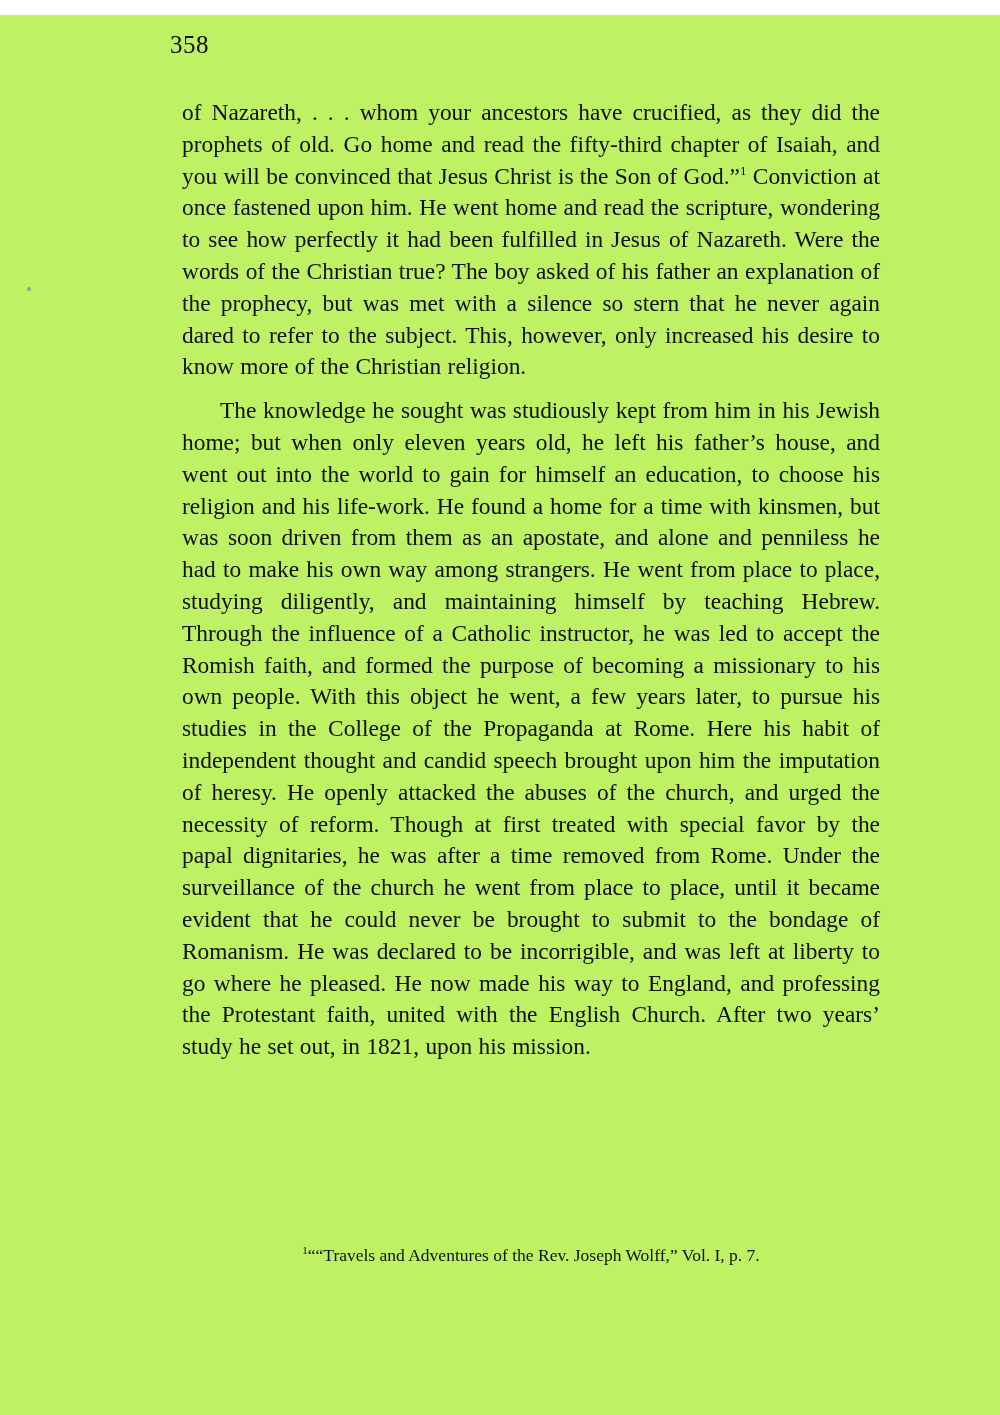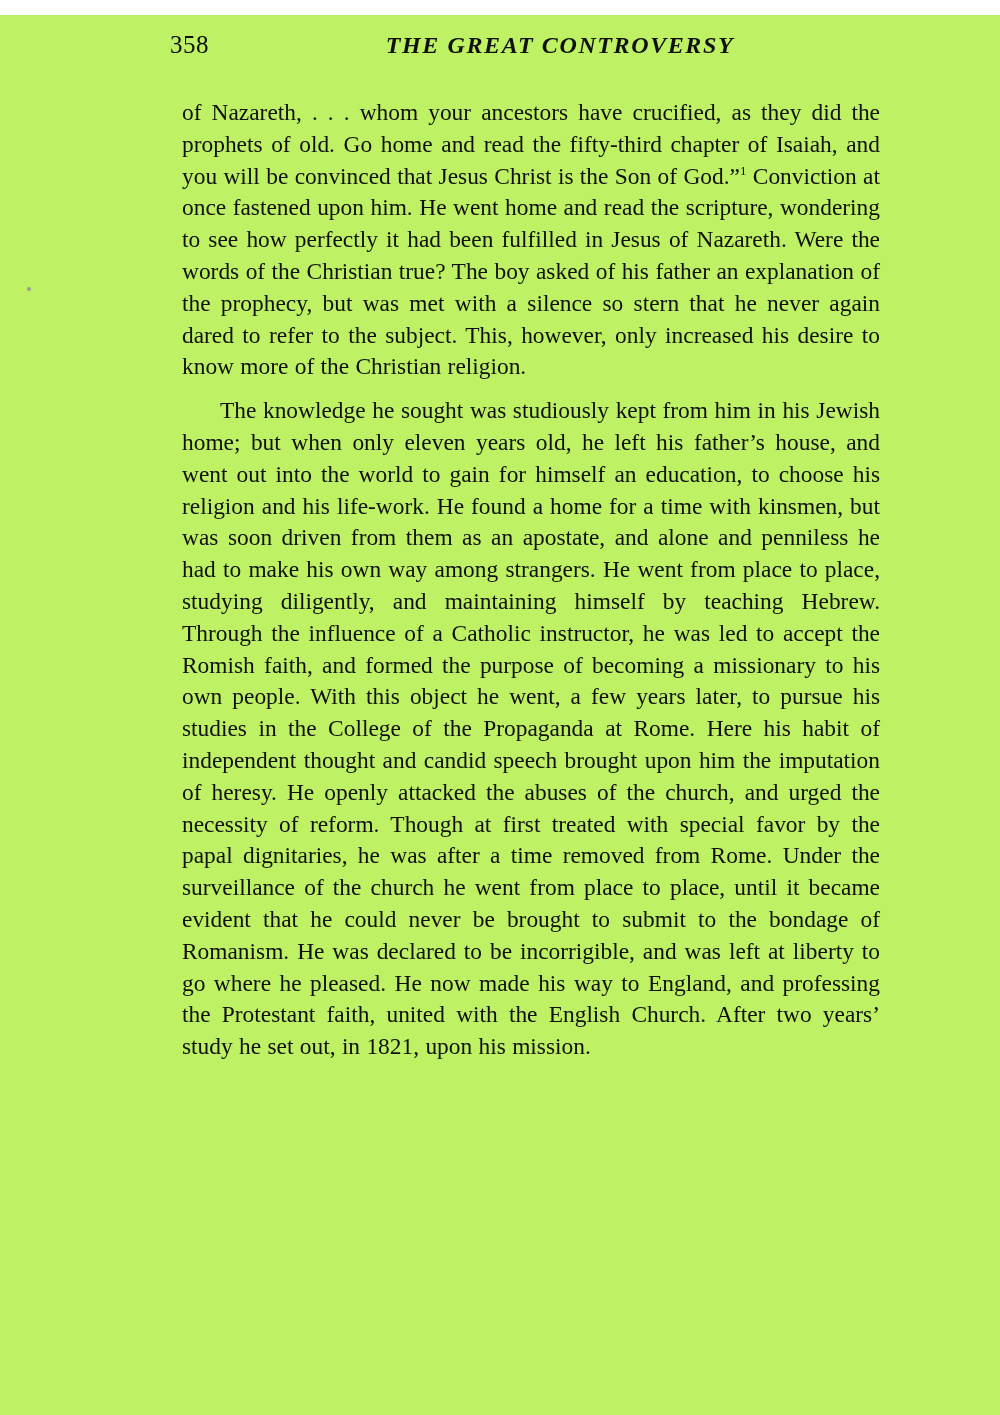--- a/index.html
+++ b/index.html
@@ -99,25 +99,27 @@
 </style>
 </head>
 <body>
 
 <div class="page">
 
   <div class="margin-speck"></div>
 
   <div class="header">
     <div class="folio">358</div>
-    <div class="running-head">THE GREAT CONTROVERSY</div>
   </div>
 
   <div class="body-col">
 
     <p class="para"><span>of Nazareth, . . . whom your ancestors have crucified, as they did the prophets of old. Go home and read the fifty-third chapter of Isaiah, and you will be convinced that Jesus Christ is the Son of God.”</span><sup class="fn">1</sup><span> Conviction at once fastened upon him. He went home and read the scripture, wondering to see how perfectly it had been fulfilled in Jesus of Nazareth. Were the words of the Christian true? The boy asked of his father an explanation of the prophecy, but was met with a silence so stern that he never again dared to refer to the subject. This, however, only increased his desire to know more of the Christian religion.</span></p>
 
     <p class="para indent">The knowledge he sought was studiously kept from him in his Jewish home; but when only eleven years old, he left his father’s house, and went out into the world to gain for himself an education, to choose his religion and his life-work. He found a home for a time with kinsmen, but was soon driven from them as an apostate, and alone and penniless he had to make his own way among strangers. He went from place to place, studying diligently, and maintaining himself by teaching Hebrew. Through the influence of a Catholic instructor, he was led to accept the Romish faith, and formed the purpose of becoming a missionary to his own people. With this object he went, a few years later, to pursue his studies in the College of the Propaganda at Rome. Here his habit of independent thought and candid speech brought upon him the imputation of heresy. He openly attacked the abuses of the church, and urged the necessity of reform. Though at first treated with special favor by the papal dignitaries, he was after a time removed from Rome. Under the surveillance of the church he went from place to place, until it became evident that he could never be brought to submit to the bondage of Romanism. He was declared to be incorrigible, and was left at liberty to go where he pleased. He now made his way to England, and professing the Protestant faith, united with the English Church. After two years’ study he set out, in 1821, upon his mission.</p>
 
   </div>
 
+  <div class="footnote">
+    <sup class="fn">1</sup><span>““Travels and Adventures of the Rev. Joseph Wolff,” Vol. I, p. 7.</span>
+  </div>
 
 </div>
 
 </body></html>

